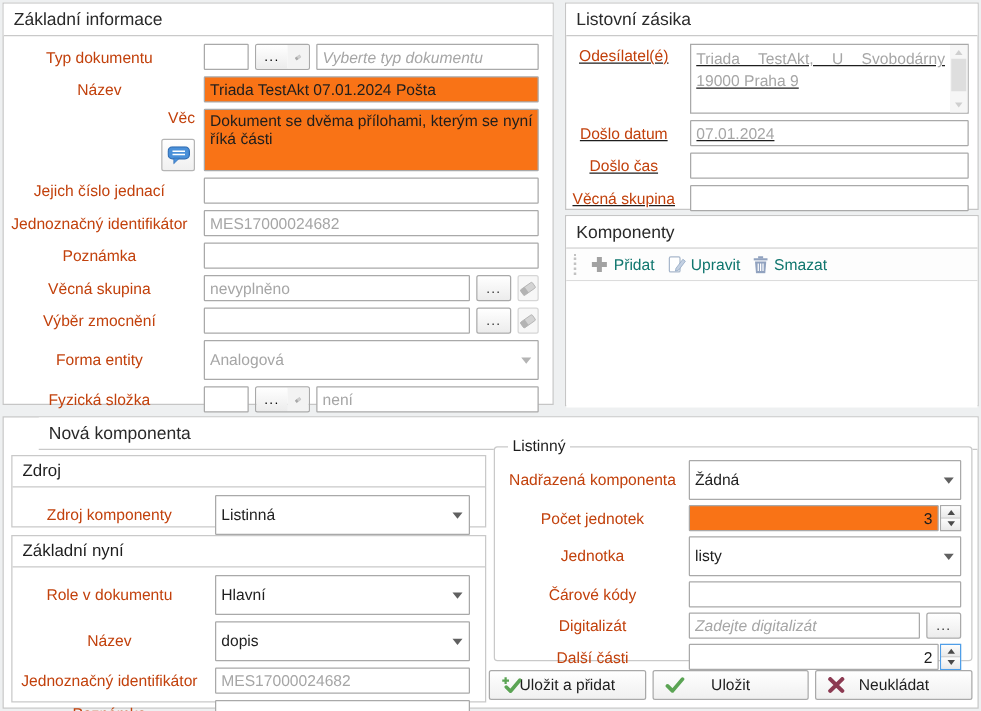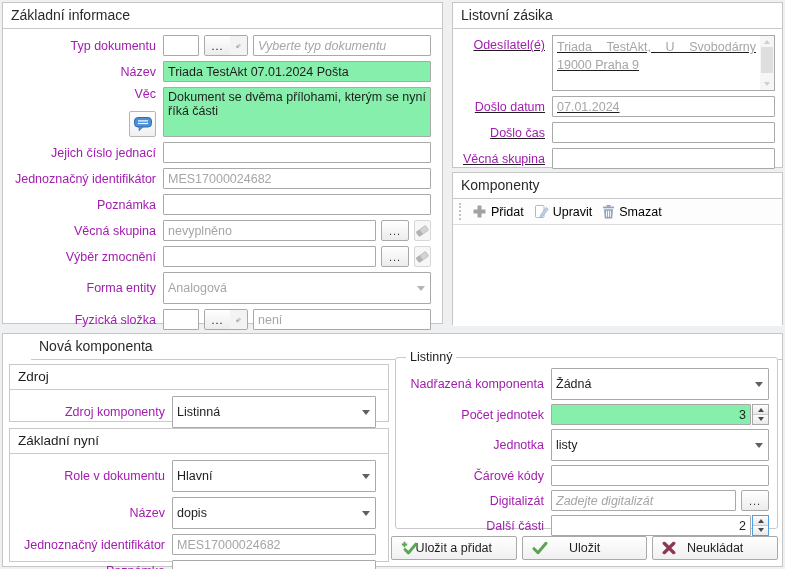--- a/index.html
+++ b/index.html
@@ -5,27 +5,27 @@
   html,body{margin:0;padding:0;background:#f0f0f0;}
   body{font-family:"Liberation Sans",sans-serif;font-size:12.5px;color:#1e1e1e;}
   #stage{position:relative;width:785px;height:569px;background:#eef0f1;overflow:hidden;}
 
   .panel{position:absolute;background:#fff;border:1px solid #c6c6c6;box-sizing:border-box;}
   .phead{height:25px;line-height:25px;padding:0 8px;font-size:14px;color:#2a2a2a;
          border-bottom:1px solid #c9c9c9;background:#fff;white-space:nowrap;overflow:hidden;}
   .pbody{display:flex;flex-direction:column;row-gap:5px;padding:6px 0 6px 0;}
 
   .frow{display:flex;align-items:center;}
-  .lbl{flex:none;text-align:right;padding-right:7px;color:#a21caf;white-space:nowrap;}
+  .lbl{flex:none;text-align:center;padding-right:7px;color:#c2410c;white-space:nowrap;}
   .ctl{flex:1;display:flex;align-items:center;gap:5px;min-width:0;}
 
   .inp{height:21px;box-sizing:border-box;border:1px solid #a9a9a9;border-radius:1px;background:#fff;
        font-family:"Liberation Sans",sans-serif;font-size:12.5px;color:#1e1e1e;padding:0 4px;min-width:0;}
   .inp.flex1{flex:1;}
-  .yellow{background:#86efac;}
+  .yellow{background:#f97316;}
   .dis{color:#a6a6a6;}
   .ital{color:#a6a6a6;}
   .inp::placeholder{color:#a6a6a6;font-style:italic;opacity:1;}
   .num{text-align:right;}
 
   .combo{display:flex;align-items:center;height:32px;box-sizing:border-box;border:1px solid #a9a9a9;
          border-radius:1px;background:#fff;flex:1;min-width:0;}
   .combo .cval{flex:1;padding:0 4px;white-space:nowrap;overflow:hidden;}
   .combo .abtn{flex:none;width:19px;height:100%;display:flex;align-items:center;justify-content:center;}
   .darr{width:0;height:0;border:4px solid transparent;border-top:5px solid #606060;margin-top:4px;}
@@ -63,21 +63,21 @@
   .vsb .sar{flex:none;height:11px;display:flex;align-items:center;justify-content:center;width:100%;}
   .vsb .thumb{flex:none;width:12px;height:26px;background:#dedede;}
   .vsb .track{flex:1;}
   .sarup{width:0;height:0;border:3px solid transparent;border-bottom:4px solid #cfcfcf;margin-bottom:2px;}
   .sardn{width:0;height:0;border:3px solid transparent;border-top:4px solid #cfcfcf;margin-top:2px;}
 
   
   .toolbar{height:25px;display:flex;align-items:center;gap:10px;padding:0 6px;border-bottom:1px solid #dcdcdc;
            background:#fdfdfd;color:#a3a3a3;}
   .grip{width:3px;height:17px;border-left:2px dotted #c2c2c2;margin-right:-2px;}
-  .tbtn{display:flex;align-items:center;gap:4px;background:none;border:0;color:#000000;
+  .tbtn{display:flex;align-items:center;gap:4px;background:none;border:0;color:#0f766e;
         font-family:"Liberation Sans",sans-serif;font-size:12.5px;padding:0;}
 
   
   .gbox{position:absolute;background:#fff;border:1px solid #c9c9c9;box-sizing:border-box;}
   .ghead{height:24px;line-height:24px;padding:0 8px;font-size:13.5px;border-bottom:1px solid #c9c9c9;}
   fieldset.fs{position:absolute;box-sizing:border-box;border:1px solid #c9c9c9;border-radius:3px;
       margin:0;padding:2px 8px 6px 8px;background:#fff;}
   fieldset.fs legend{font-size:12.5px;padding:0 4px;margin-left:2px;color:#1e1e1e;}
   .fsbody{display:flex;flex-direction:column;row-gap:4px;padding-top:2px;}
 

